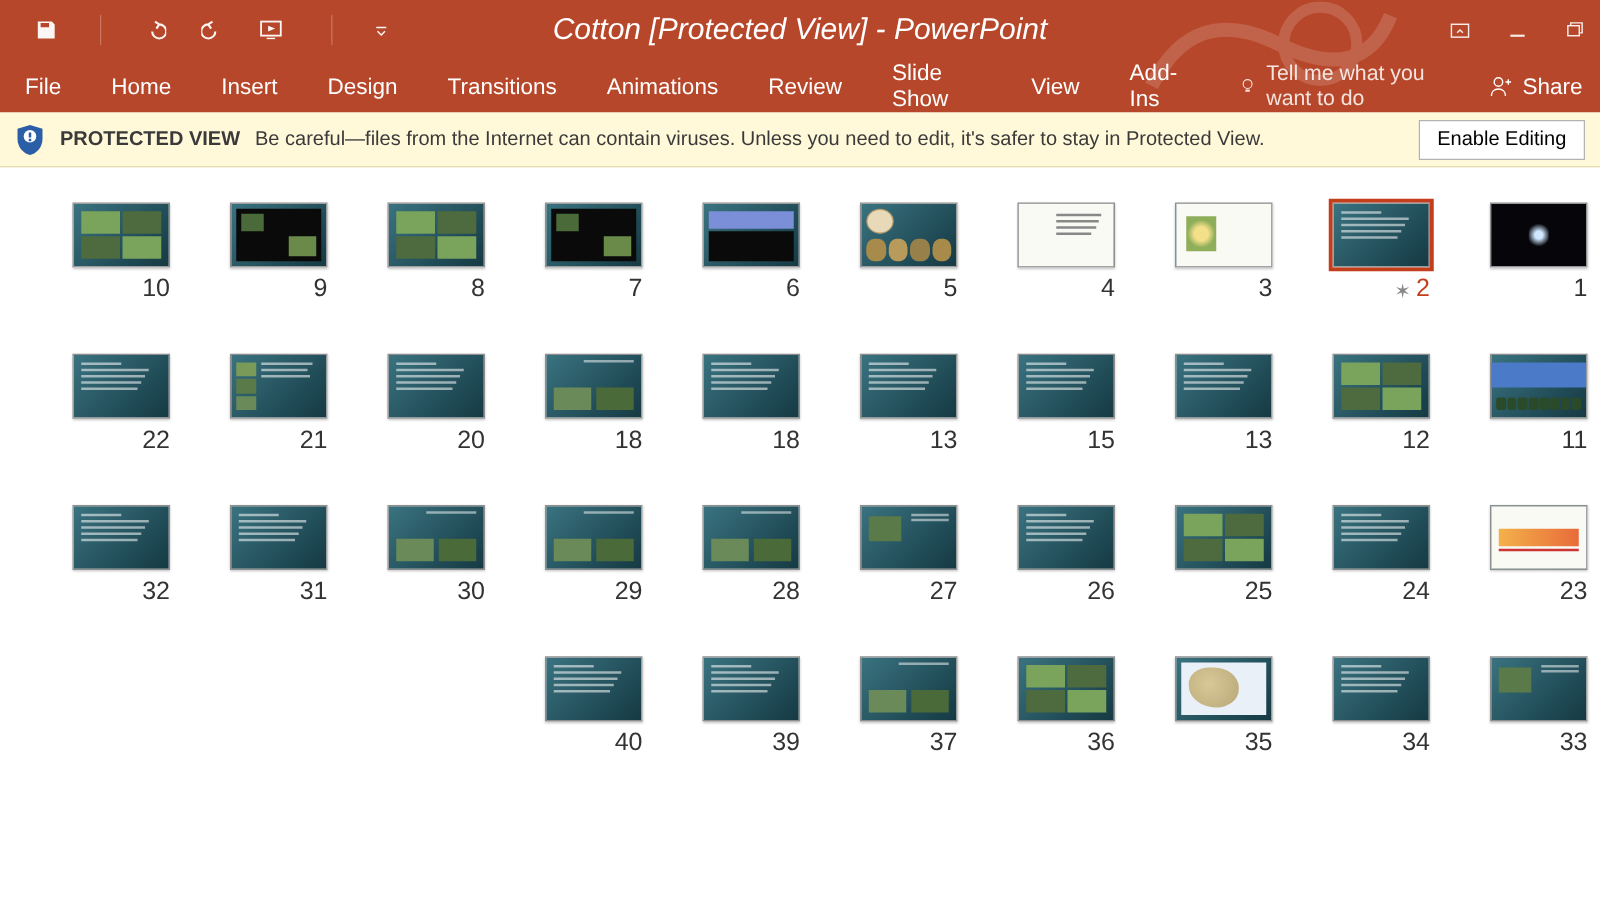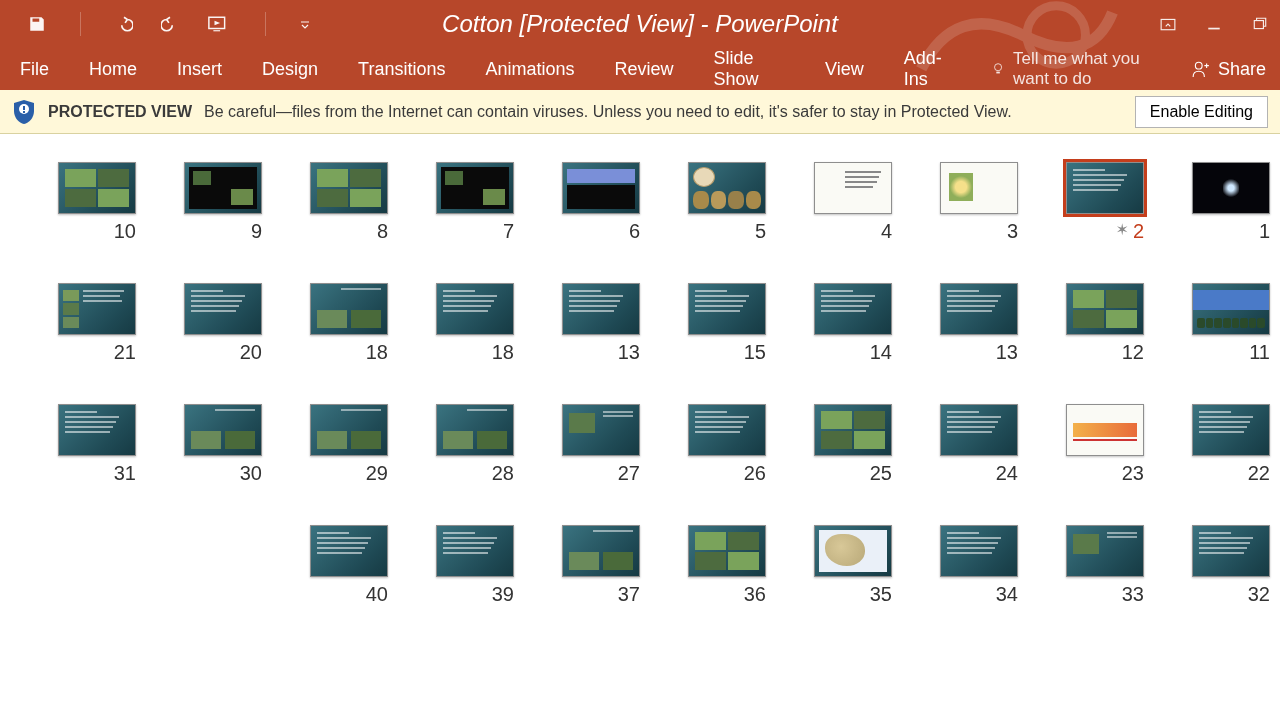--- a/index.html
+++ b/index.html
@@ -140,21 +140,21 @@
   }
   .thumb.selected {
     outline: 3px solid #c43e1c;
     outline-offset: 0;
   }
   .snum {
     font-size: 20px;
     color: #333;
     margin-top: 6px;
     display: flex;
-    align-items: flex-start;
+    align-items: flex-end;
     gap: 4px;
   }
   .snum.active { color: #c43e1c; }
   .star { color: #888; font-size: 16px; }
   .pics { position:absolute; inset:6px; display:grid; grid-template-columns:1fr 1fr; grid-template-rows:1fr 1fr; gap:2px; }
   .pics div { background: #6b9a5a; }
   .pics .a { background:#7aa35b; }
   .pics .b { background:#4d6b3f; }
   .textblock { position:absolute; left:6px; right:6px; top:6px; bottom:6px; }
   .textblock .line { height:2px; background: rgba(255,255,255,0.55); margin-bottom:3px; }
@@ -411,34 +411,20 @@
         <div class="thumb">
           <div class="textblock">
             <div class="line" style="width:50%"></div>
             <div class="line" style="width:85%"></div>
             <div class="line" style="width:80%"></div>
             <div class="line" style="width:75%"></div>
             <div class="line" style="width:70%"></div>
           </div>
         </div>
         <div class="snum">
-          <span>14</span>
-        </div>
-      </div>
-      <div class="slidecell">
-        <div class="thumb">
-          <div class="textblock">
-            <div class="line" style="width:50%"></div>
-            <div class="line" style="width:85%"></div>
-            <div class="line" style="width:80%"></div>
-            <div class="line" style="width:75%"></div>
-            <div class="line" style="width:70%"></div>
-          </div>
-        </div>
-        <div class="snum">
           <span>15</span>
         </div>
       </div>
       <div class="slidecell">
         <div class="thumb">
           <div class="textblock">
             <div class="line" style="width:50%"></div>
             <div class="line" style="width:85%"></div>
             <div class="line" style="width:80%"></div>
             <div class="line" style="width:75%"></div>

